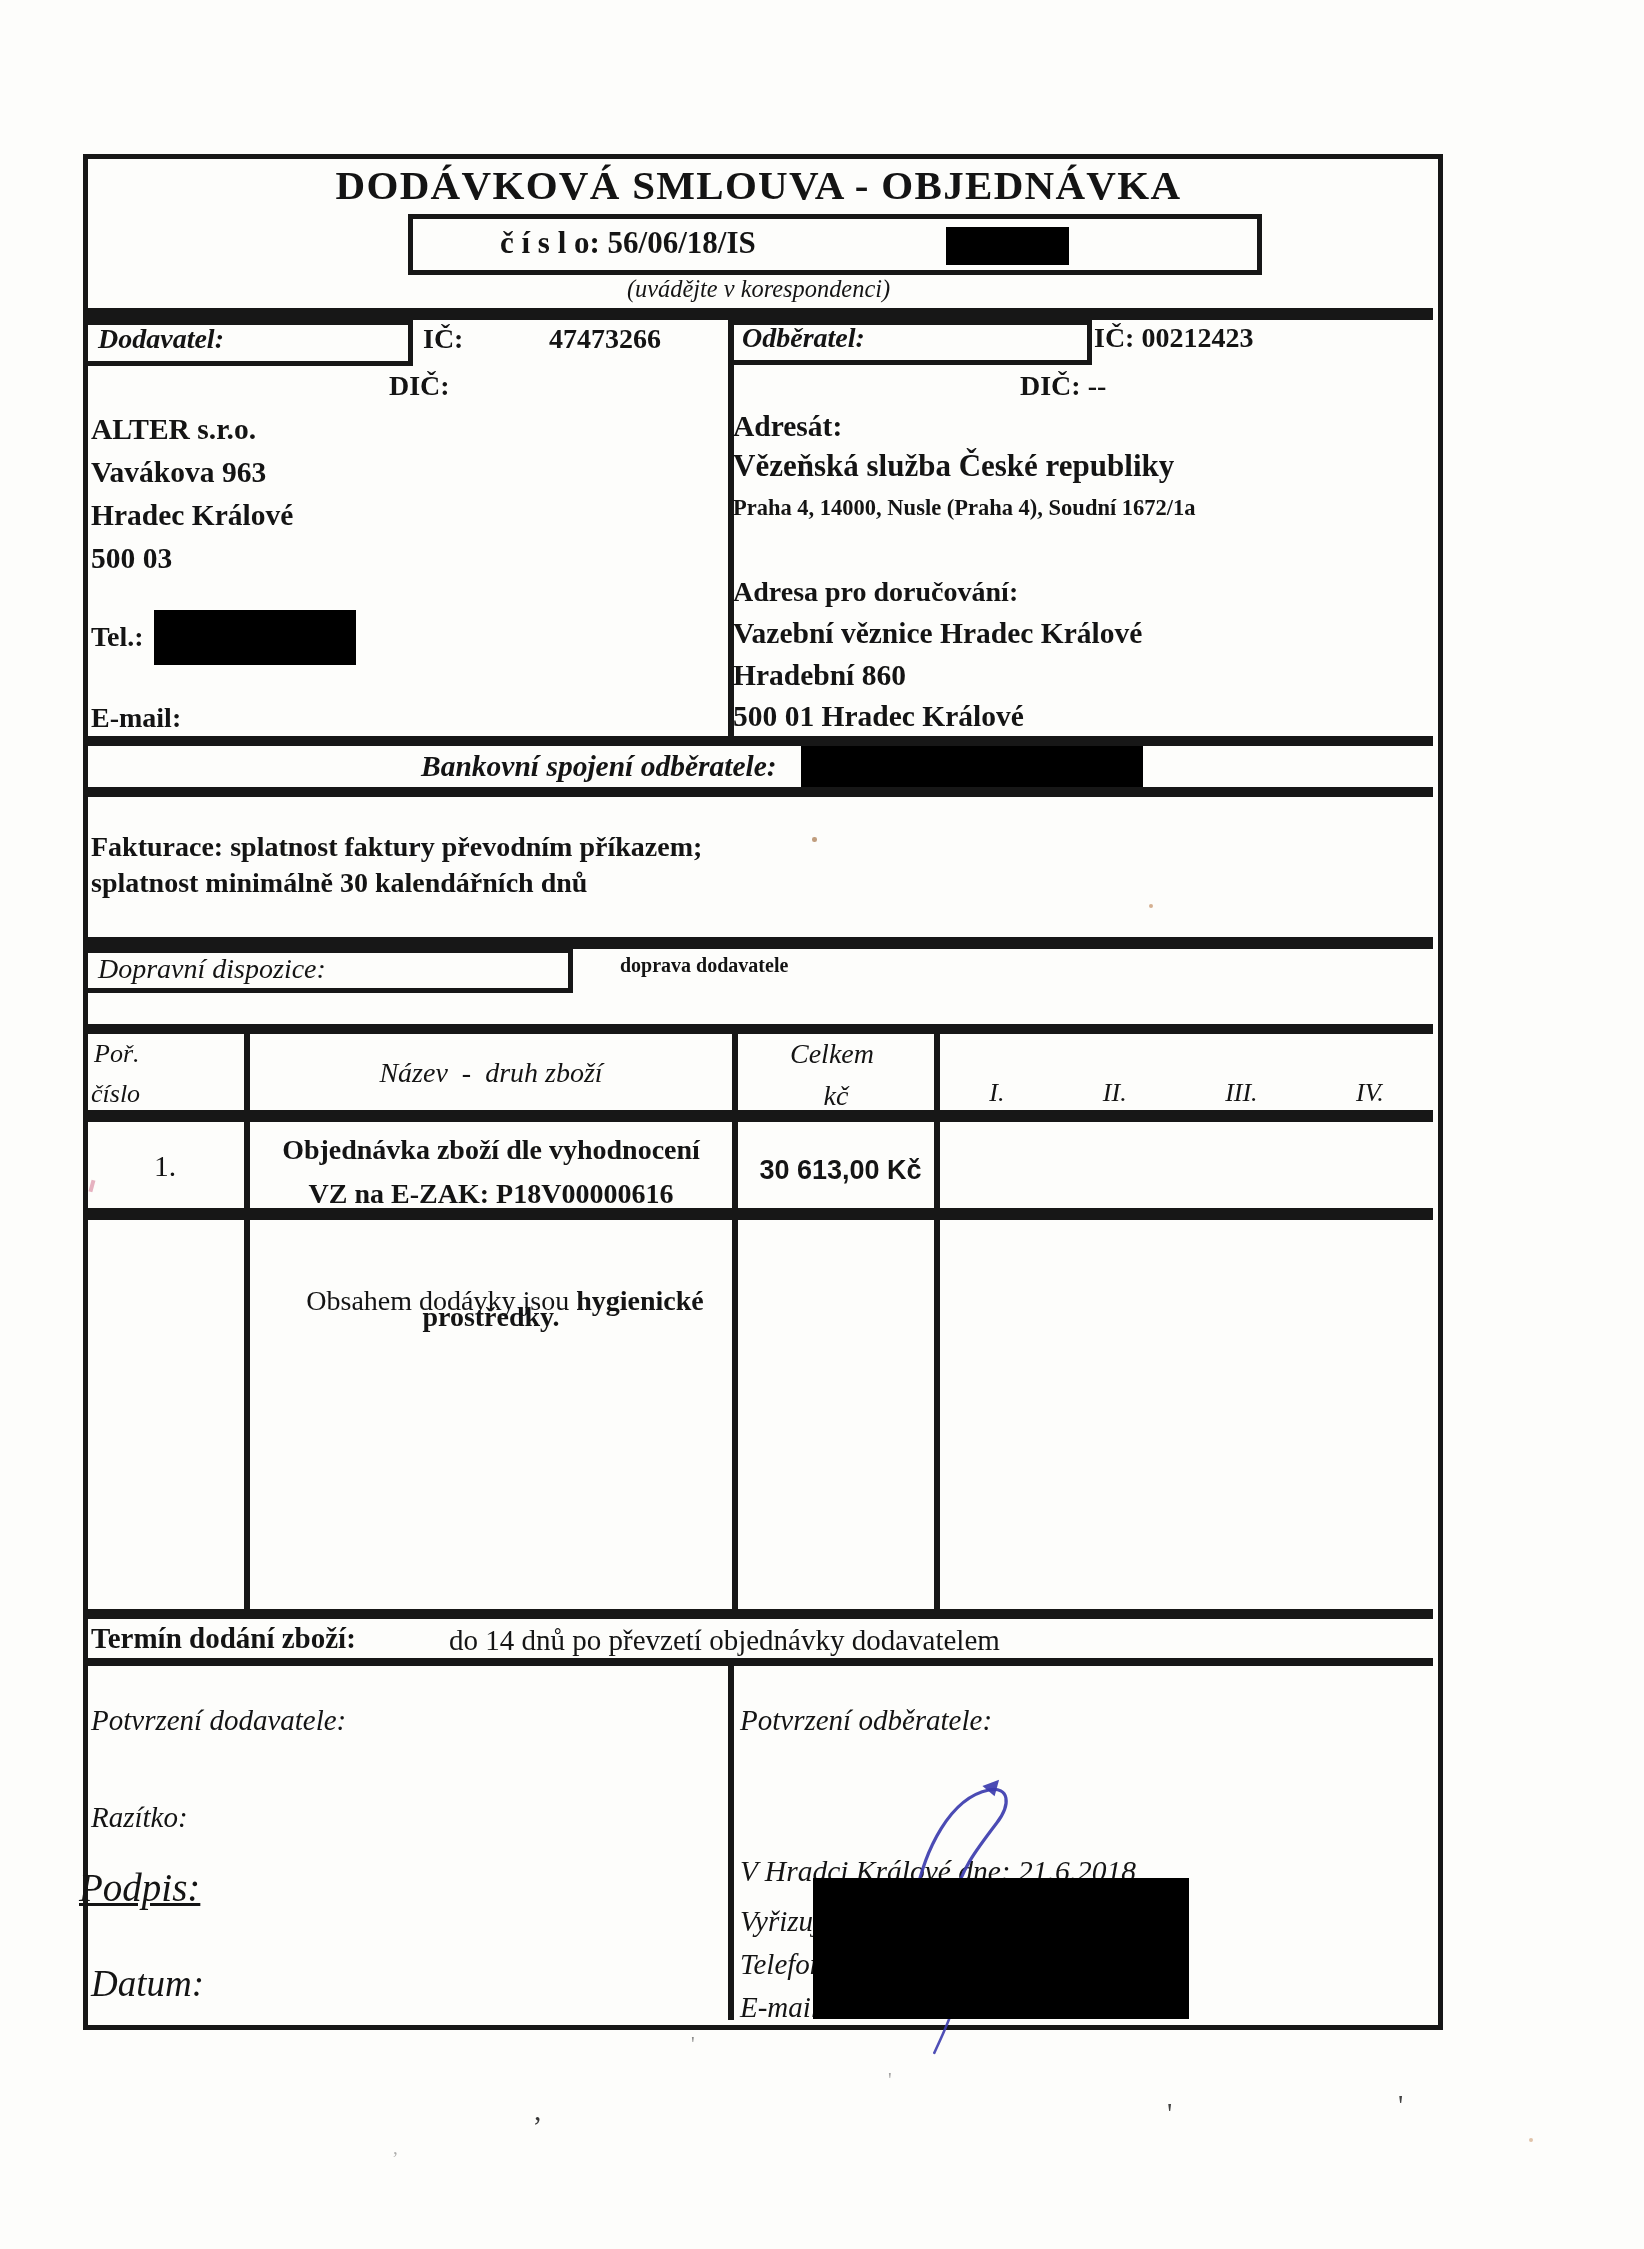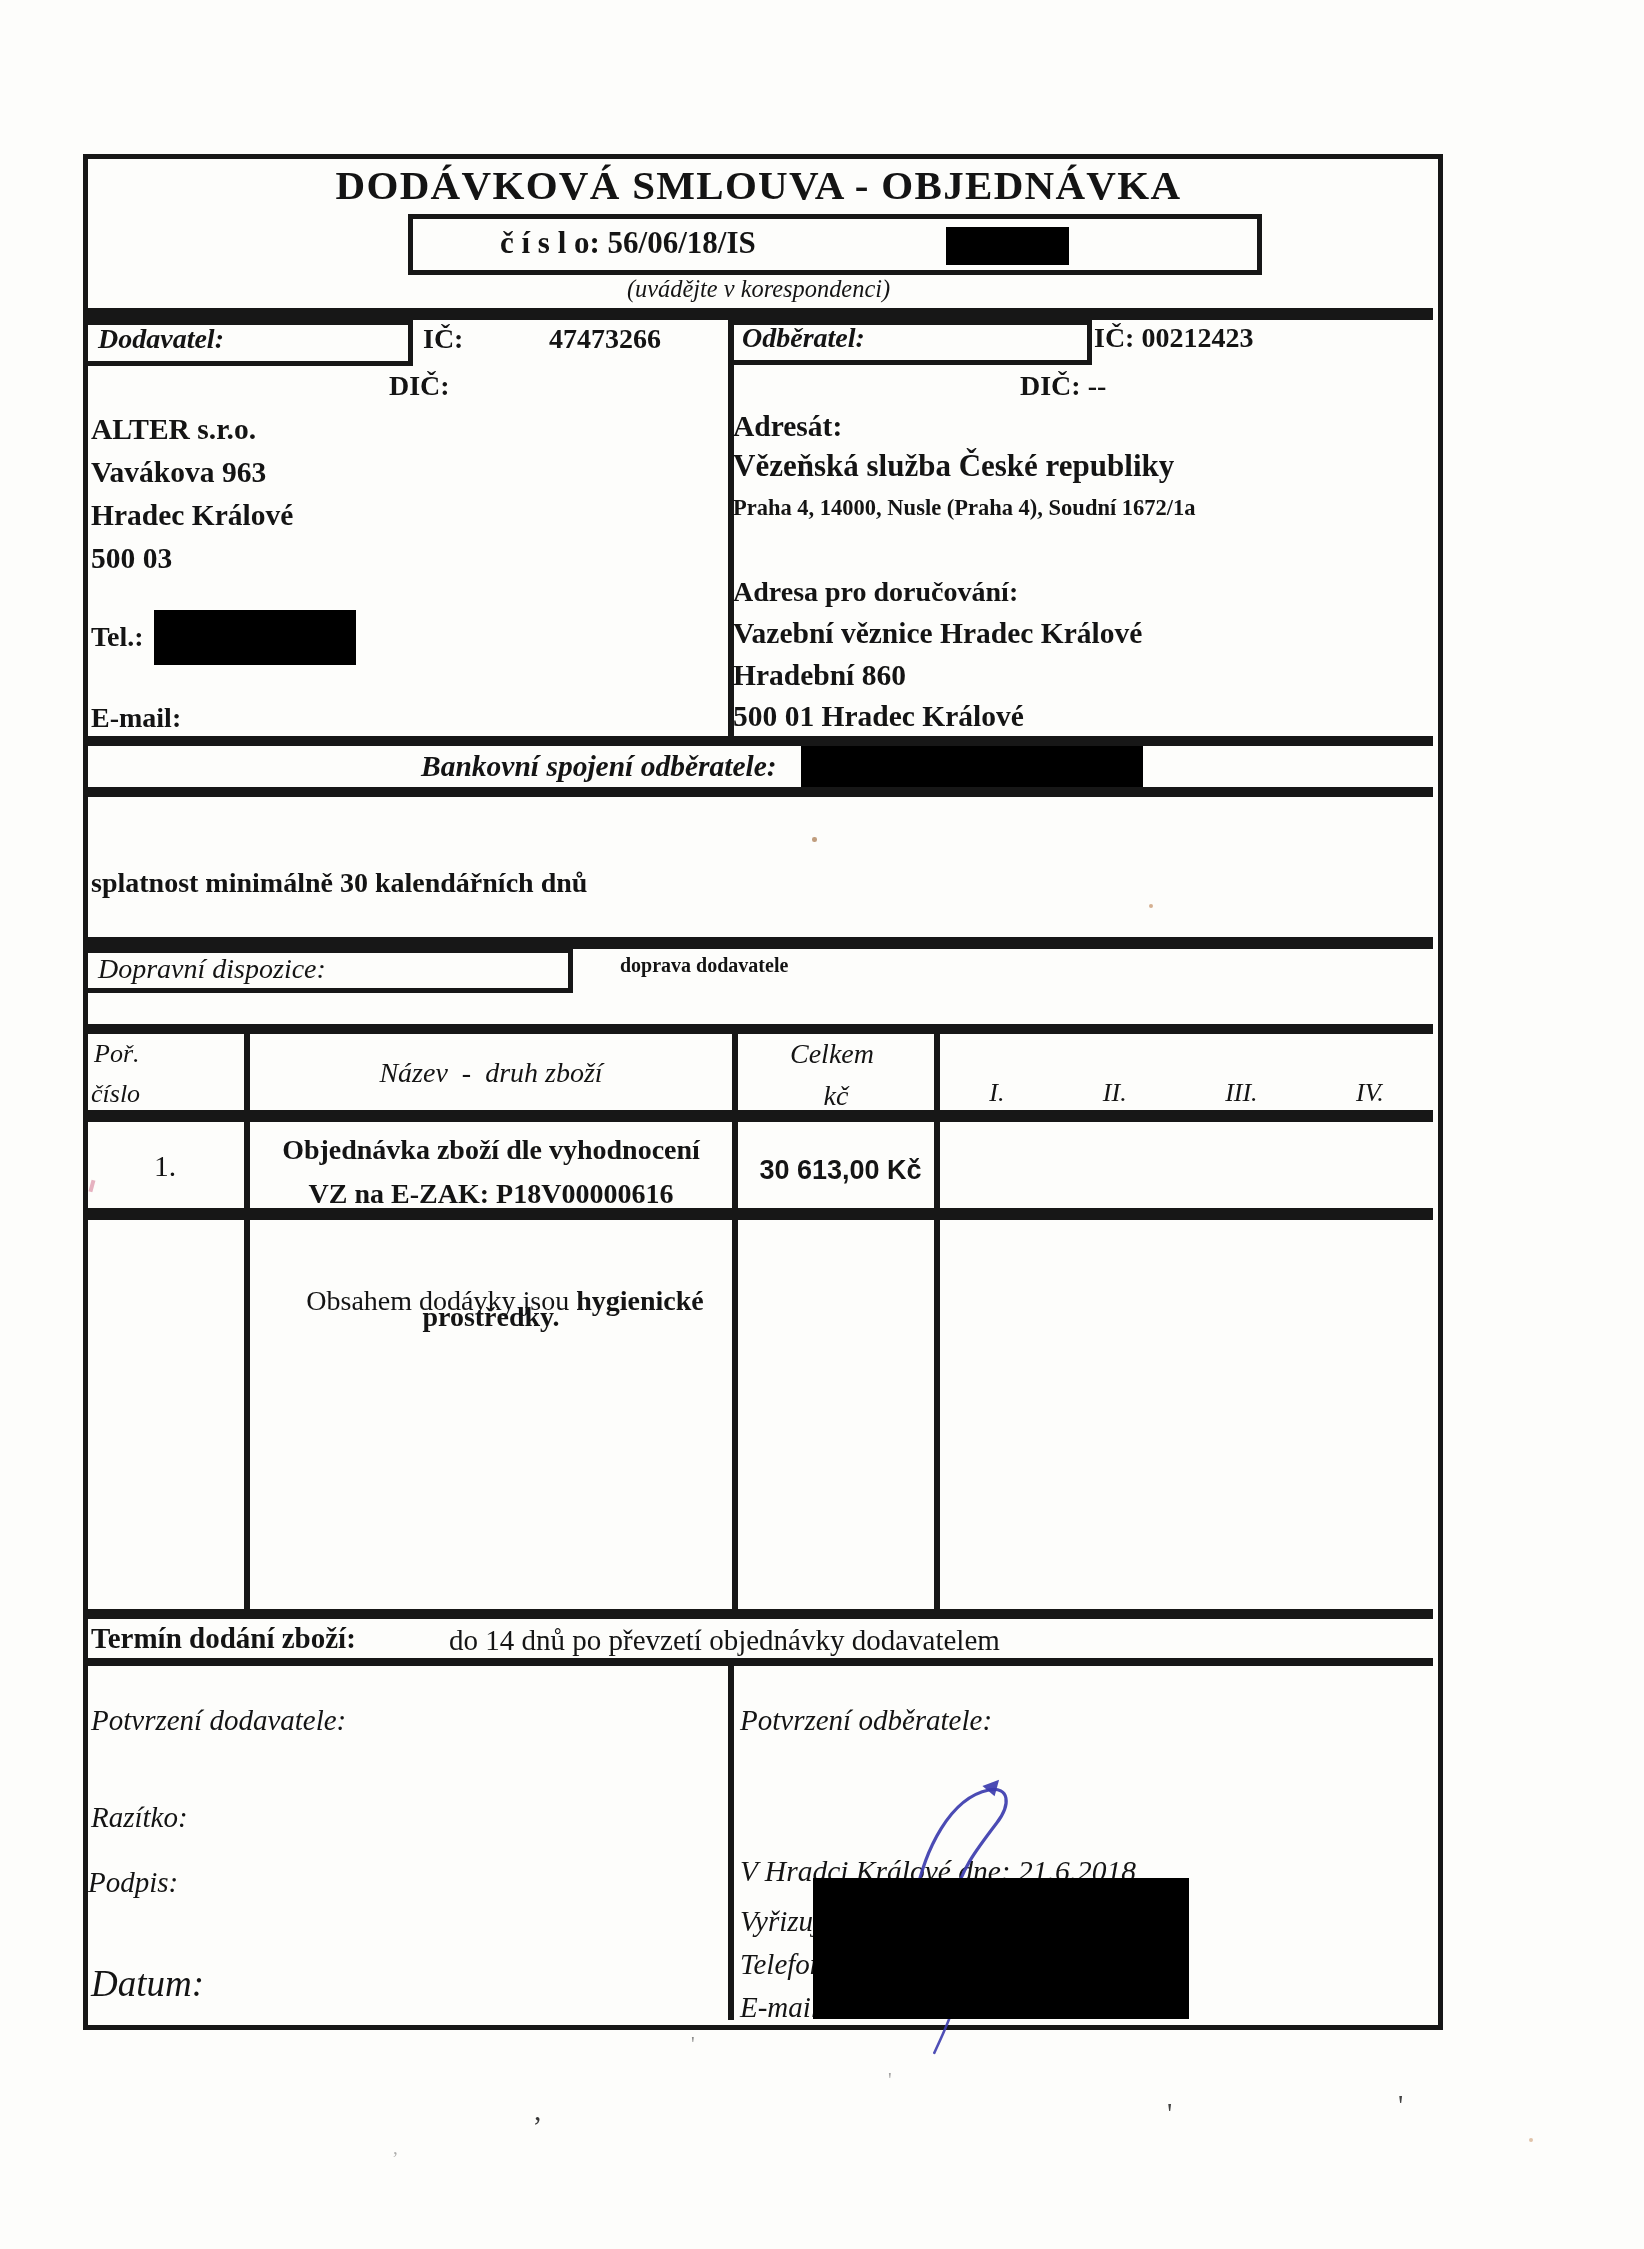--- a/index.html
+++ b/index.html
@@ -68,20 +68,21 @@
   <div class="abs b" style="left:733px;top:577px;font-size:28px;">Adresa pro doručování:</div>
   <div class="abs b" style="left:733px;top:618px;font-size:29.5px;">Vazební věznice Hradec Králové</div>
   <div class="abs b" style="left:733px;top:660px;font-size:29.5px;">Hradební 860</div>
   <div class="abs b" style="left:733px;top:701px;font-size:29.5px;">500 01 Hradec Králové</div>
 
   <div class="hr" style="left:83px;top:736px;width:1350px;height:10.3px;"></div>
   <div class="abs b i" style="left:421px;top:751px;font-size:29.5px;">Bankovní spojení odběratele:</div>
   <div class="redact" style="left:801px;top:746px;width:342px;height:51px;"></div>
   <div class="hr" style="left:83px;top:787px;width:1350px;height:10.3px;"></div>
 
+  <div class="abs b" style="left:91px;top:832px;font-size:28px;">Fakturace: splatnost faktury převodním příkazem;</div>
   <div class="abs b" style="left:91px;top:868px;font-size:28px;">splatnost minimálně 30 kalendářních dnů</div>
 
   <div class="hr" style="left:83px;top:937px;width:1350px;height:11.6px;"></div>
   <div class="frame" style="left:83px;top:948px;width:480px;height:35px;"></div>
   <div class="abs i" style="left:98px;top:954px;font-size:28px;">Dopravní dispozice:</div>
   <div class="abs" style="left:620px;top:955px;font-size:20px;font-weight:600;">doprava dodavatele</div>
 
   <div class="hr" style="left:83px;top:1024px;width:1350px;height:10.3px;"></div>
 
   <div class="vr" style="left:244px;top:1034px;width:5.8px;height:576px;"></div>
@@ -116,21 +117,21 @@
 
   <div class="hr" style="left:83px;top:1609px;width:1350px;height:10.3px;"></div>
   <div class="abs b" style="left:91px;top:1623px;font-size:29px;">Termín dodání zboží:</div>
   <div class="abs" style="left:449px;top:1625px;font-size:29px;">do 14 dnů po převzetí objednávky dodavatelem</div>
   <div class="hr" style="left:83px;top:1658px;width:1350px;height:8.3px;"></div>
 
   <div class="vr" style="left:728px;top:1666px;width:6.4px;height:354px;"></div>
 
   <div class="abs i" style="left:91px;top:1705px;font-size:29px;">Potvrzení dodavatele:</div>
   <div class="abs i" style="left:91px;top:1802px;font-size:29px;">Razítko:</div>
-  <div class="abs i" style="left:88px;top:1867px;font-size:29px;">Podpis:</div>
+  <div class="abs i" style="left:79px;top:1867px;font-size:39px;text-decoration:underline;">Podpis:</div>
   <div class="abs i" style="left:91px;top:1964px;font-size:37px;">Datum:</div>
 
   <div class="abs i" style="left:740px;top:1705px;font-size:29px;">Potvrzení odběratele:</div>
   <div class="abs i" style="left:740px;top:1856px;font-size:29.5px;">V Hradci Králové dne: 21.6.2018</div>
   <div class="abs i" style="left:740px;top:1906px;font-size:29px;">Vyřizuj</div>
   <div class="abs i" style="left:740px;top:1949px;font-size:29px;">Telefon</div>
   <div class="abs i" style="left:740px;top:1992px;font-size:29px;">E-mail:</div>
 
   <svg style="position:absolute;left:886px;top:1772px;z-index:3;" width="180" height="295" viewBox="0 0 280 460">
     <path d="M45,198 C60,120 100,40 160,28 C192,22 195,50 172,80 C140,122 115,155 108,195" fill="none" stroke="#3c3cae" stroke-width="5" stroke-linecap="round" opacity="0.92"></path>

